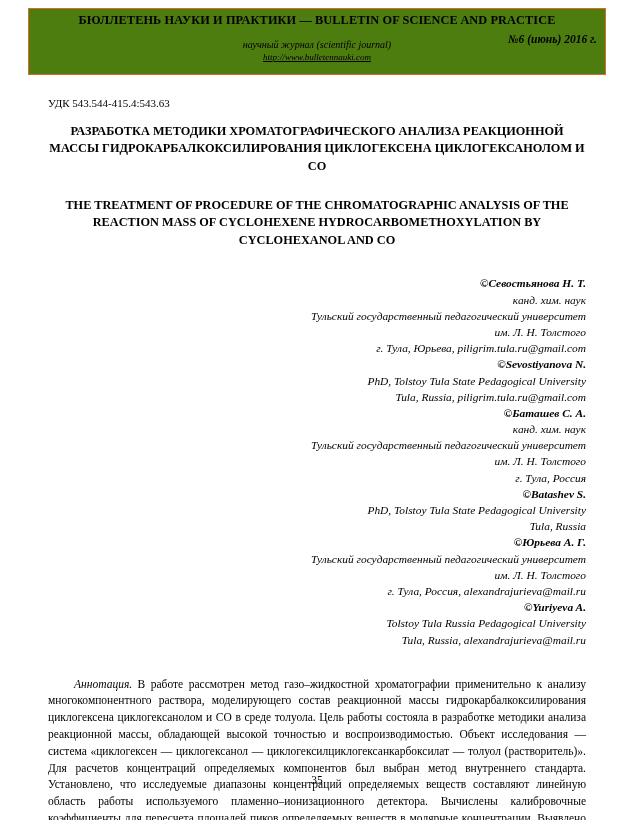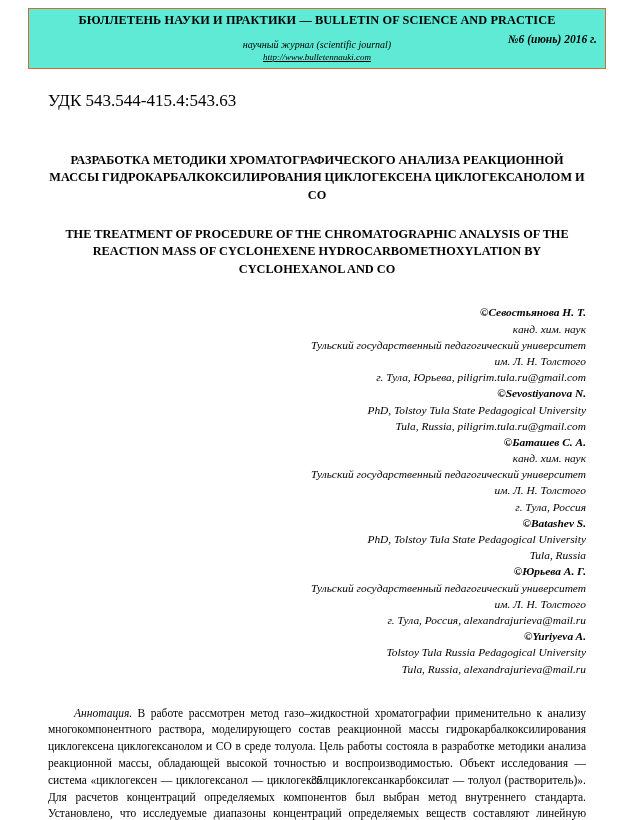--- a/index.html
+++ b/index.html
@@ -17,24 +17,24 @@
     position: relative;
     width: 634px;
     height: 820px;
     box-sizing: border-box;
     padding: 0;
   }
 
   
   .banner {
     margin: 8px 28px 0 28px;
-    background: #5eead4;
+    background: #4d7c0f;
     border: 1px solid #d96a2b;
     text-align: center;
-    padding: 4px 6px 5px 6px;
+    padding: 4px 6px 11px 6px;
     position: relative;
   }
   .banner-title {
     font-family: "Liberation Serif", serif;
     font-weight: bold;
     font-size: 12.3px;
     letter-spacing: 0.1px;
     line-height: 1.25;
     color: #000;
     white-space: nowrap;
@@ -59,22 +59,22 @@
     font-style: italic;
     font-size: 11.5px;
   }
 
   
   .content {
     margin: 0 48px;
     padding-top: 22px;
   }
   .udk {
-    font-size: 17px;
-    margin-bottom: 41px;
+    font-size: 11px;
+    margin-bottom: 14px;
   }
   .title-ru, .title-en {
     text-align: center;
     font-weight: bold;
     font-size: 12.3px;
     line-height: 1.42;
     text-transform: uppercase;
   }
   .title-ru { margin-bottom: 22px; }
   .title-en { margin-bottom: 26px; }

